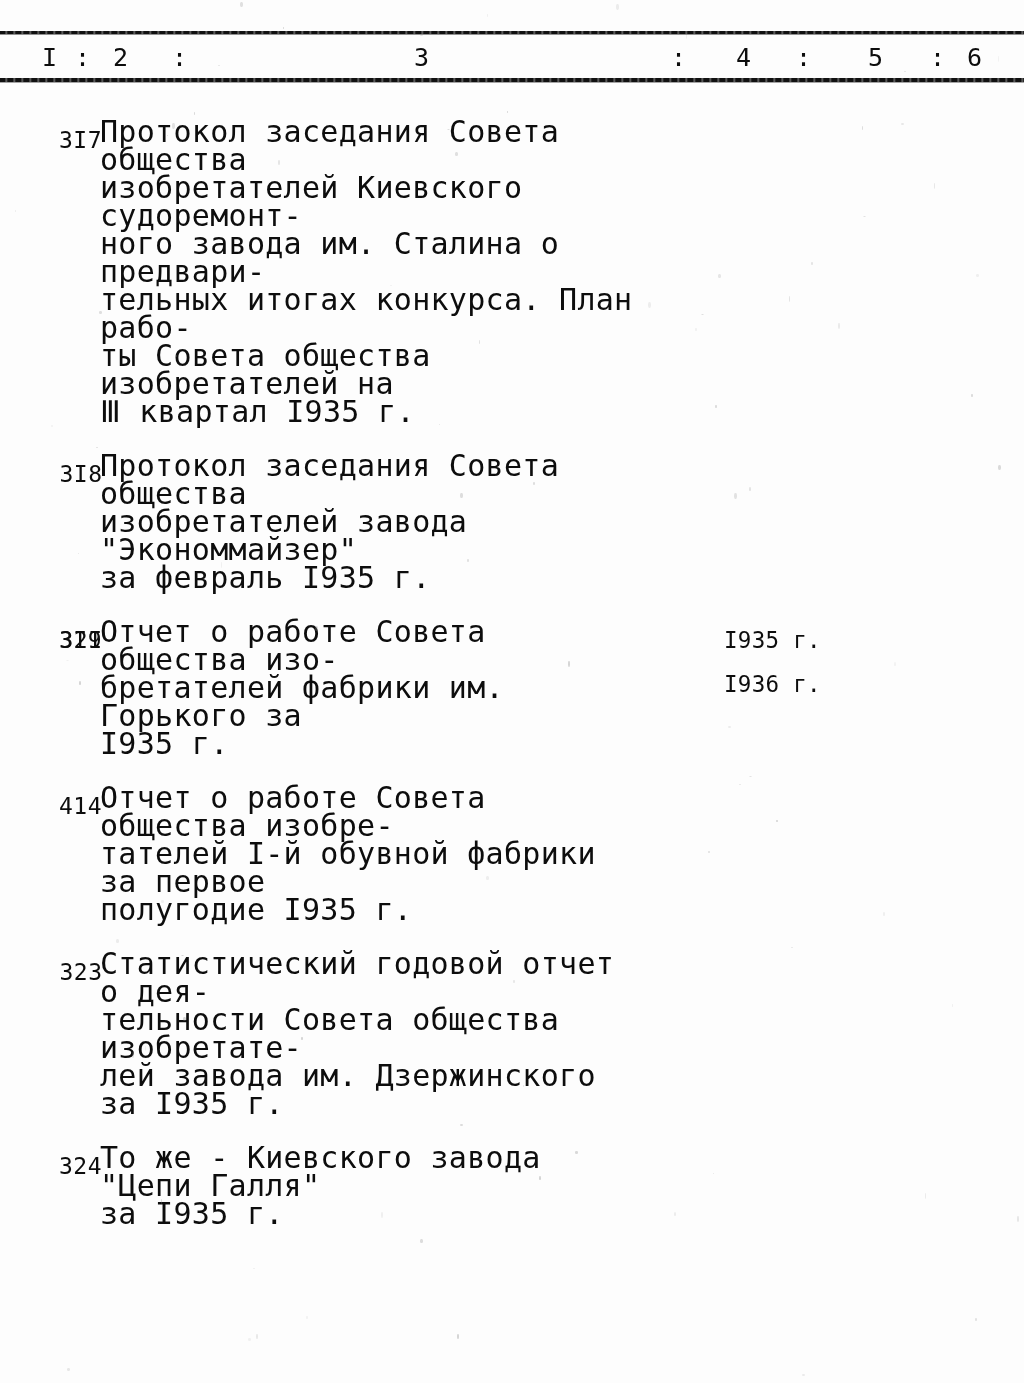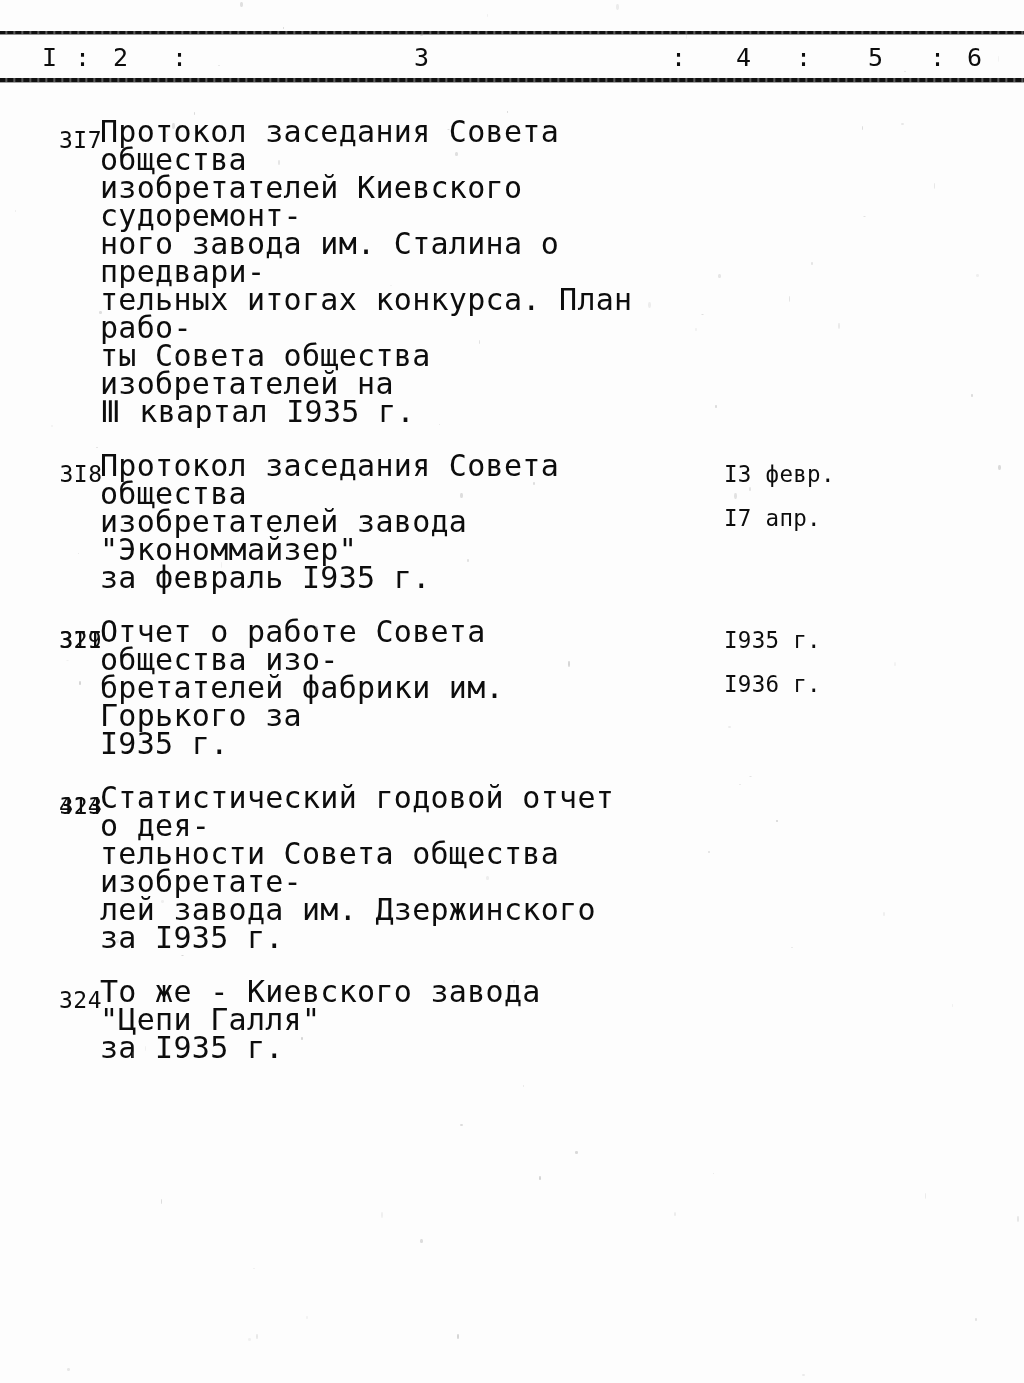--- a/index.html
+++ b/index.html
@@ -171,41 +171,42 @@
 ты Совета общества изобретателей на
 Ⅲ квартал I935 г.</div>
       <div class="entry-dates"></div>
     </div>
 
     <div class="entry">
       <div class="entry-num">3I8</div>
       <div class="entry-body">Протокол заседания Совета общества
 изобретателей завода "Экономмайзер"
 за февраль I935 г.</div>
-      <div class="entry-dates">I3 февр.
-I7 апр.</div>
     </div>
 
     <div class="entry">
       <div class="entry-num">3I9</div>
       <div class="entry-dates">I935 г.
 I936 г.</div>
     </div>
 
 
     <div class="entry">
       <div class="entry-num">32I</div>
       <div class="entry-body">Отчет о работе Совета общества изо-
 бретателей фабрики им. Горького за
 I935 г.</div>
       <div class="entry-dates"></div>
     </div>
 
     <div class="entry">
       <div class="entry-num">414</div>
+      <div class="entry-body">Отчет о работе Совета общества изобре-
+тателей I-й обувной фабрики за первое
+полугодие I935 г.</div>
       <div class="entry-dates"></div>
     </div>
 
     <div class="entry">
       <div class="entry-num">323</div>
       <div class="entry-body">Статистический годовой отчет о дея-
 тельности Совета общества изобретате-
 лей завода им. Дзержинского за I935 г.</div>
       <div class="entry-dates"></div>
     </div>

